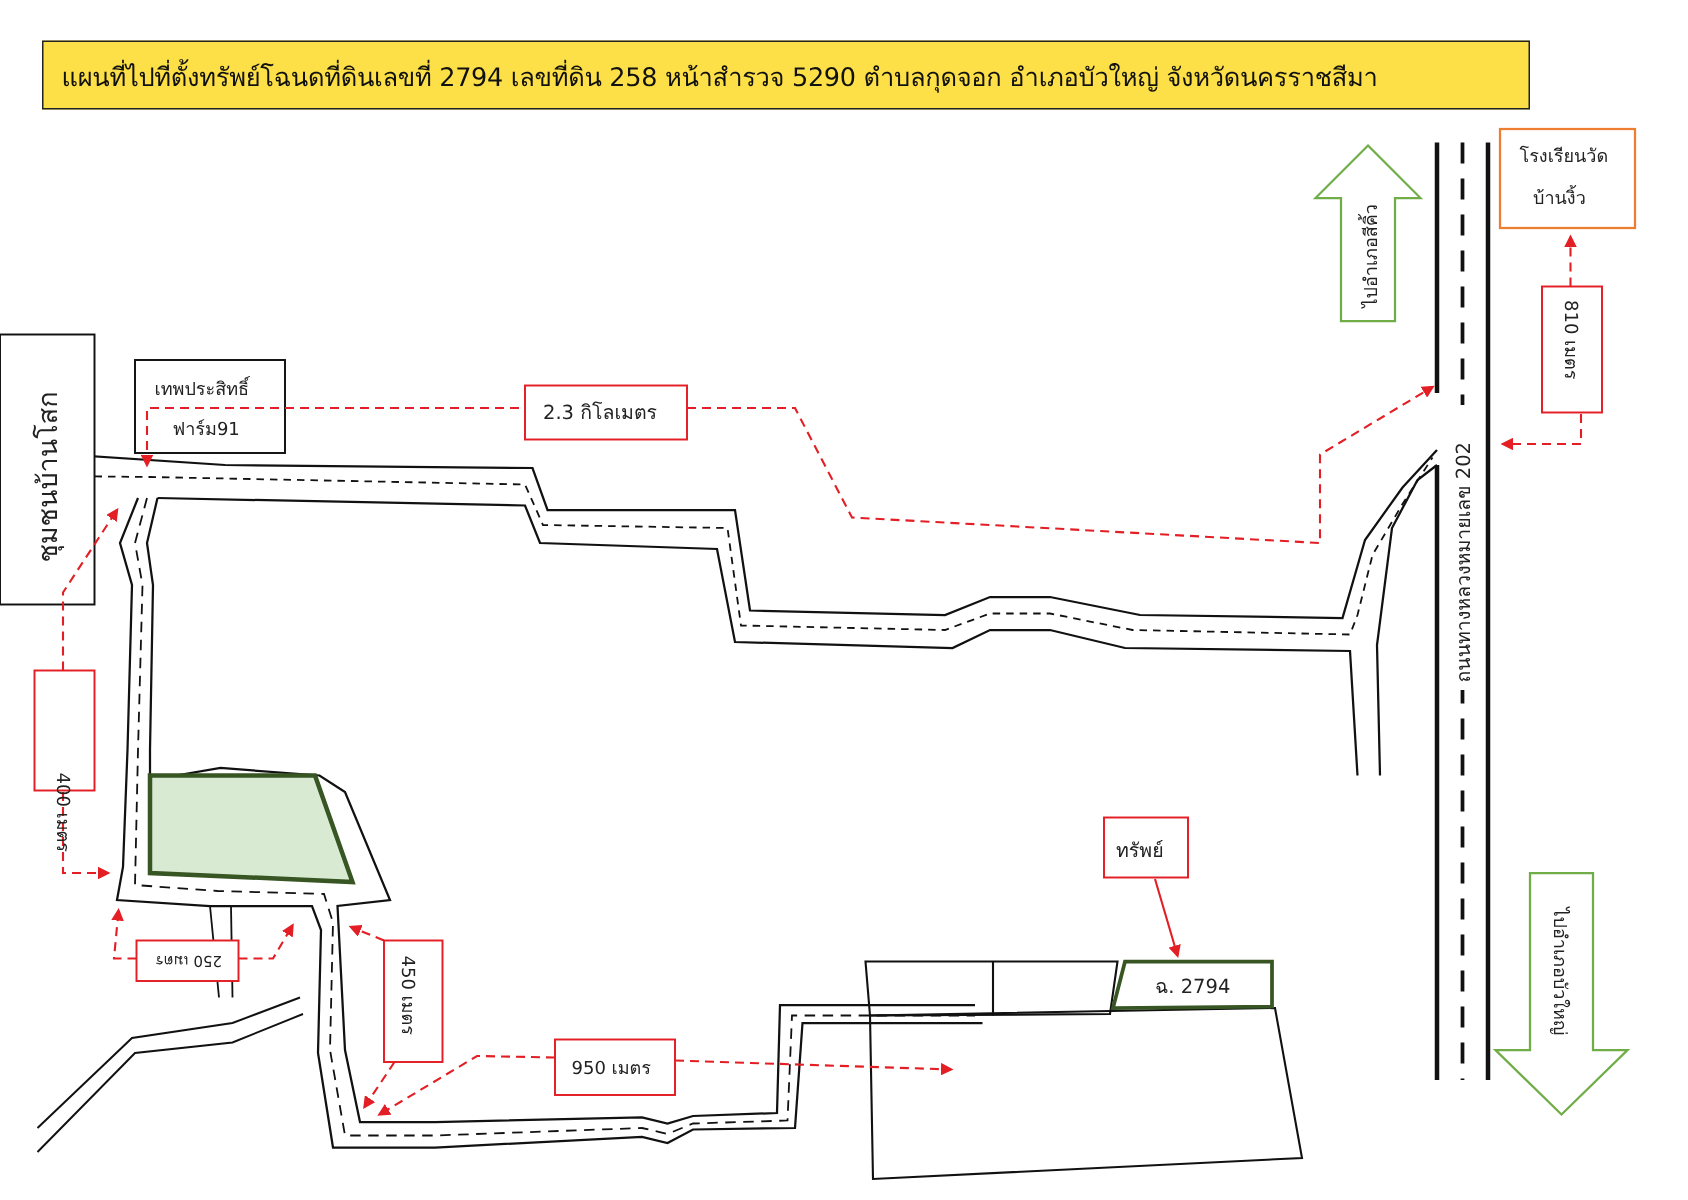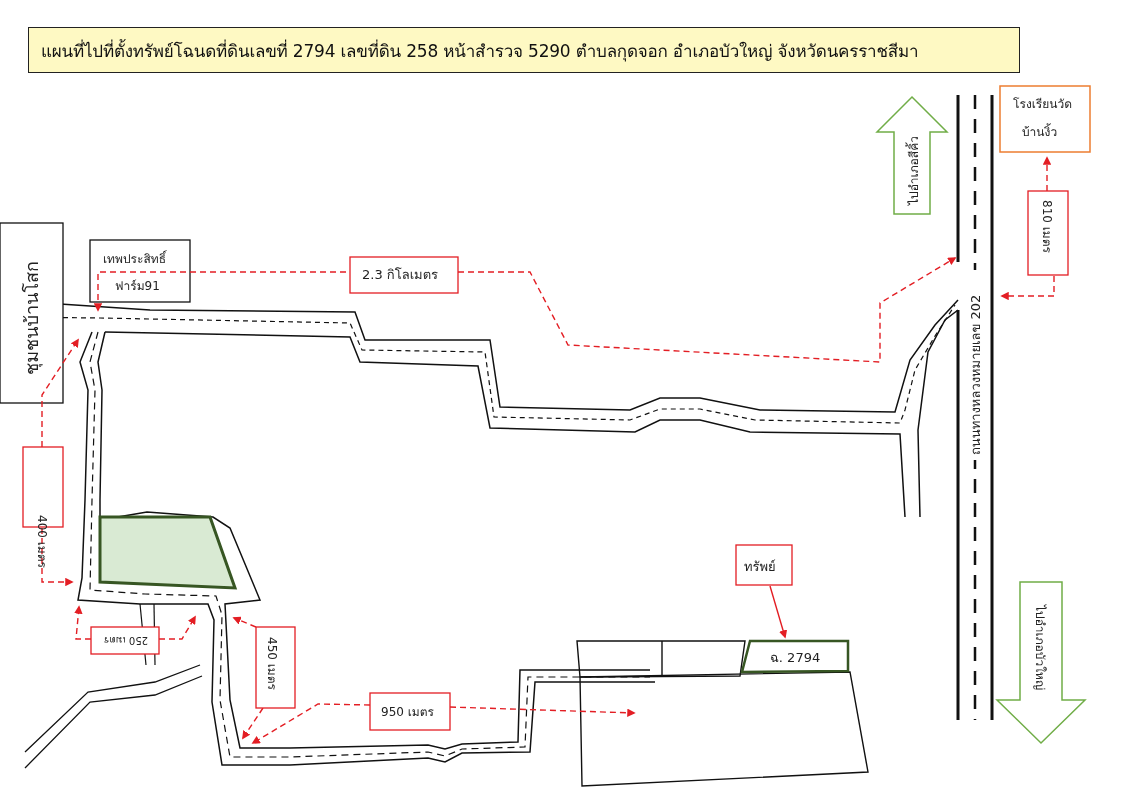--- a/index.html
+++ b/index.html
@@ -1,20 +1,20 @@
 <!DOCTYPE html>
 <html><head>
   <meta charset="utf-8">
   <style>
     html, body { margin: 0; padding: 0; background: #ffffff; }
     body { width: 1125px; height: 800px; position: relative; overflow: hidden; font-family: "DejaVu Sans", "Liberation Sans", sans-serif; }
     #map { position: absolute; left: 0; top: 0; width: 1125px; height: 800px; }
     .title-box {
       position: absolute; left: 28px; top: 27px; width: 992px; height: 46px;
-      border: 1.5px solid #222; box-sizing: border-box; background: #fef9c3;
+      border: 1.5px solid #222; box-sizing: border-box; background: #fde047;
       display: flex; align-items: center; padding-left: 12px;
       font-size: 17px; color: #111; white-space: nowrap; letter-spacing: -0.2px;
     }
     svg text { font-family: "DejaVu Sans", "Liberation Sans", sans-serif; }
   </style>
 </head>
 <body>
 
 <div class="title-box">แผนที่ไปที่ตั้งทรัพย์โฉนดที่ดินเลขที่ 2794 เลขที่ดิน 258 หน้าสำรวจ 5290 ตำบลกุดจอก อำเภอบัวใหญ่ จังหวัดนครราชสีมา</div>
 

